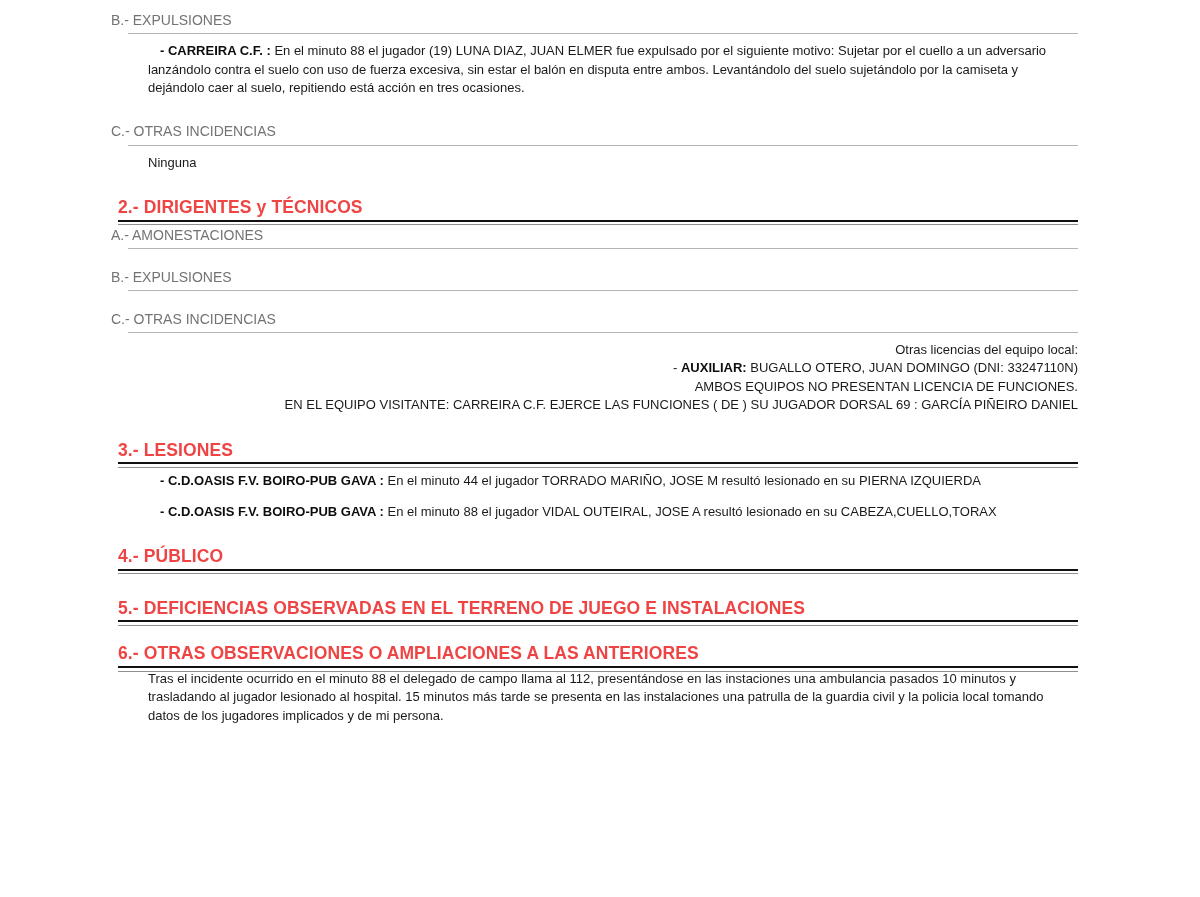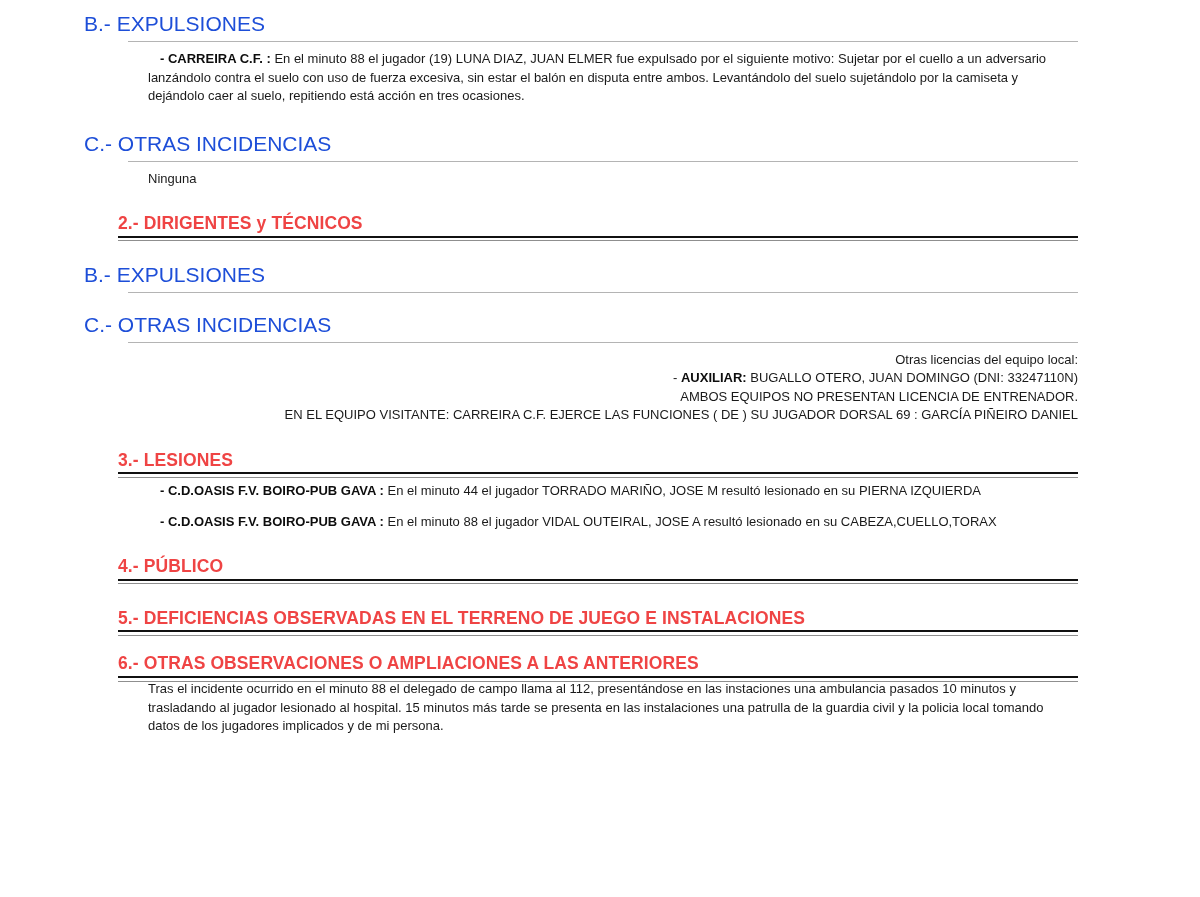--- a/index.html
+++ b/index.html
@@ -58,25 +58,25 @@
     content: "";
     position: absolute;
     left: 0;
     right: 0;
     top: 2.6px;
     border-top: 1px solid #8f8f8f;
   }
 
   
   .sub-head {
-    margin-left: 84px;
-    margin-right: 122px;
-    font-size: 21px;
+    margin-left: 111px;
+    margin-right: 122px;
+    font-size: 14px;
     font-weight: normal;
-    color: #1d4ed8;
+    color: #737373;
     line-height: 1.15;
     white-space: nowrap;
   }
   .rule-light {
     margin-left: 128px;
     margin-right: 122px;
     height: 0;
     border-top: 1.6px solid #b4b4b4;
   }
 
@@ -143,20 +143,25 @@
     <div class="gap-26"></div>
 
     <div class="sec">
       <div class="sec-head">2.- DIRIGENTES y TÉCNICOS</div>
       <div class="gap-2"></div>
       <div class="rule-heavy"></div>
     </div>
 
     <div class="gap-5"></div>
 
+    <div class="sec">
+      <div class="sub-head">A.- AMONESTACIONES</div>
+      <div class="gap-5"></div>
+      <div class="rule-light"></div>
+    </div>
 
     <div class="gap-20"></div>
 
     <div class="sec">
       <div class="sub-head">B.- EXPULSIONES</div>
       <div class="gap-5"></div>
       <div class="rule-light"></div>
     </div>
 
     <div class="gap-20"></div>
@@ -165,21 +170,21 @@
       <div class="sub-head">C.- OTRAS INCIDENCIAS</div>
       <div class="gap-5"></div>
       <div class="rule-light"></div>
       <div class="gap-8"></div>
 
       <div class="body-block">
         <div class="body-line">Otras licencias del equipo local:</div>
         <div class="body-line">
           <span> - </span><span class="lead">AUXILIAR:</span><span> BUGALLO OTERO, JUAN DOMINGO (DNI: 33247110N)</span>
         </div>
-        <div class="body-line">AMBOS EQUIPOS NO PRESENTAN LICENCIA DE ENTRENADOR.</div>
+        <div class="body-line">AMBOS EQUIPOS NO PRESENTAN LICENCIA DE FUNCIONES.</div>
         <div class="body-line">EN EL EQUIPO VISITANTE: CARREIRA C.F. EJERCE LAS FUNCIONES ( DE ) SU JUGADOR DORSAL 69 : GARCÍA PIÑEIRO DANIEL</div>
       </div>
     </div>
 
     <div class="gap-26"></div>
 
     <div class="sec">
       <div class="sec-head">3.- LESIONES</div>
       <div class="gap-2"></div>
       <div class="rule-heavy"></div>

